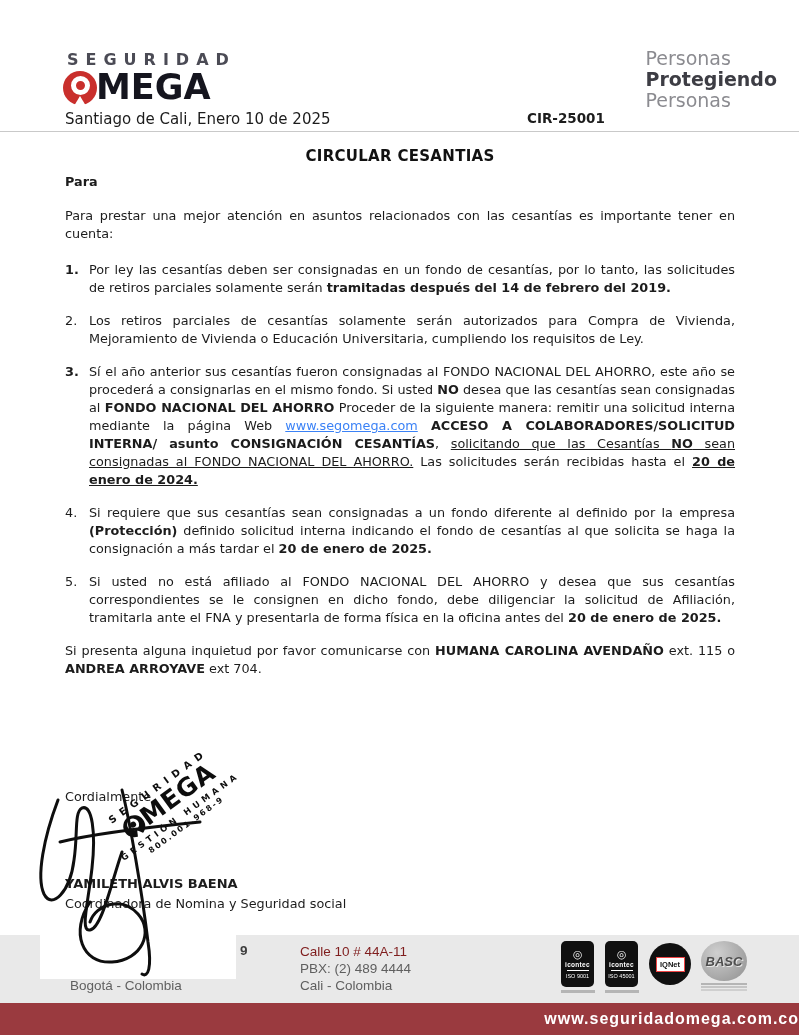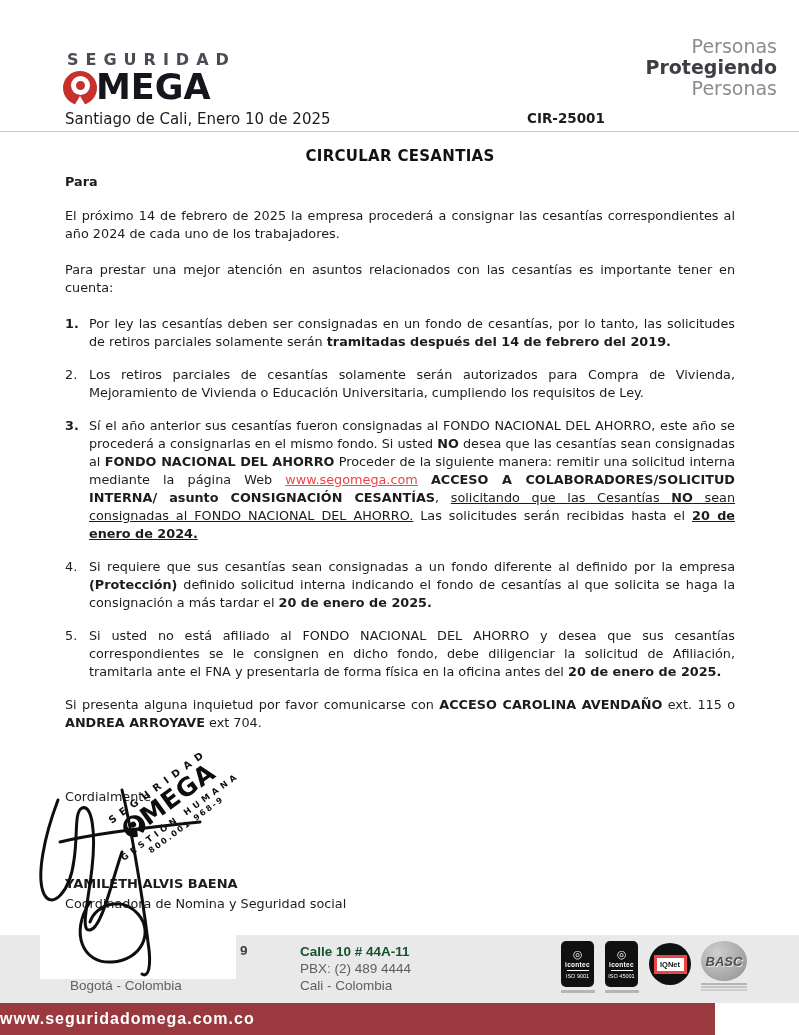--- a/index.html
+++ b/index.html
@@ -10,42 +10,42 @@
   .logo{position:absolute;left:63px;top:50px;}
   .logo-seguridad{font-size:16px;font-weight:bold;letter-spacing:7px;color:#4b4b55;margin-left:4px;}
   .logo-omega-row{display:flex;align-items:center;margin-top:1px;}
   .omega-icon{position:relative;width:34px;height:34px;border-radius:50%;background:#c92f2c;flex:none;}
   .omega-icon::before{content:"";position:absolute;left:8px;top:5px;width:9px;height:9px;
       border:5px solid #fff;border-radius:50%;}
   .omega-icon::after{content:"";position:absolute;left:11px;bottom:-1px;width:0;height:0;
       border-left:6px solid transparent;border-right:6px solid transparent;border-bottom:10px solid #fff;}
   .logo-mega{font-size:35px;font-weight:800;color:#15151e;letter-spacing:0px;line-height:1;margin-left:-1px;}
 
-  .tagline{position:absolute;right:66px;top:36px;text-align:right;line-height:21px;font-size:19px;}
+  .tagline{position:absolute;right:66px;top:48px;line-height:21px;font-size:19px;}
   .tg-light{color:#8b8b90;font-weight:400;}
   .tg-bold{color:#3d3d44;font-weight:bold;}
 
   .date{position:absolute;left:65px;top:110px;font-size:15px;}
   .doc-code{position:absolute;left:527px;top:110px;font-size:13.5px;font-weight:bold;}
   .rule{position:absolute;left:0;top:131px;width:799px;height:1px;background:#c9c9c9;}
 
   
   .content{position:absolute;left:65px;top:143px;width:670px;font-size:12.8px;line-height:18px;}
   .title{text-align:center;font-size:15px;font-weight:bold;margin:4px 0 8px 0;letter-spacing:.3px;color:#111;}
   .meta{margin-bottom:16px;}
   .meta-row{display:flex;}
   .meta-label{width:55px;font-weight:bold;flex:none;}
   .para{text-align:justify;margin:0 0 18px 0;}
   .li{display:flex;margin:0 0 15px 0;}
   .num{width:24px;flex:none;}
   .num.b{font-weight:bold;}
   .li-body{flex:1;text-align:justify;}
   .b{font-weight:bold;}
   .u{text-decoration:underline;}
-  .lnk{color:#ef4444;cursor:pointer;}
+  .lnk{color:#3b82f6;cursor:pointer;}
 
   
   .cordial{position:absolute;left:65px;top:789px;font-size:12.8px;}
   .sig-name{position:absolute;left:65px;top:876px;font-size:13px;font-weight:bold;}
   .sig-role{position:absolute;left:65px;top:896px;font-size:12.8px;}
   .sig-svg{position:absolute;left:30px;top:782px;z-index:6;pointer-events:none;}
   .stamp{position:absolute;left:92px;top:776px;width:160px;transform:rotate(-36deg);
          transform-origin:center center;color:#0d0d0d;text-align:center;z-index:5;}
   .stamp-seg{font-size:10px;font-weight:bold;letter-spacing:6px;}
   .stamp-omega{display:flex;justify-content:center;align-items:center;}
@@ -56,42 +56,42 @@
   .stamp-mega{font-size:25px;font-weight:800;letter-spacing:1px;line-height:1;}
   .stamp-gh{font-size:8.5px;font-weight:bold;letter-spacing:4px;margin-top:2px;}
   .stamp-nit{font-size:8px;font-weight:bold;letter-spacing:2px;margin-top:1px;}
 
   
   .footer-gray{position:absolute;left:0;top:935px;width:799px;height:68px;background:#e9e9e9;
                font-family:"Liberation Sans",sans-serif;}
   .addr{position:absolute;top:8px;font-size:13.5px;line-height:17px;color:#5f5f5f;}
   .addr1{left:70px;}
   .addr2{left:300px;}
-  .addr-b{font-weight:bold;color:#14532d;}
+  .addr-b{font-weight:normal;color:#7f1d1d;}
   .addr-remnant{position:absolute;left:240px;top:8px;font-size:13.5px;font-weight:bold;color:#3d3d3d;z-index:4;}
   .white-overlay{position:absolute;left:40px;top:-6px;width:196px;height:50px;background:#fff;z-index:3;}
 
   .certs{position:absolute;right:52px;top:6px;display:flex;align-items:flex-start;gap:10px;}
   .icontec{width:33px;height:46px;background:#101010;border-radius:5px;color:#fff;
            display:flex;flex-direction:column;align-items:center;justify-content:center;}
   .icontec .swirl{font-size:11px;line-height:11px;}
   .icontec .nm{font-size:6.5px;font-weight:bold;letter-spacing:.3px;margin-top:1px;}
   .icontec .dv{width:22px;height:1px;background:#fff;margin:2px 0;}
   .icontec .iso{font-size:5.5px;}
   .cert-cap{width:34px;height:3px;background:#b5b5b5;margin:3px auto 0;}
   .iqnet{width:42px;height:42px;border-radius:50%;background:#101010;display:flex;align-items:center;justify-content:center;margin-top:2px;}
-  .iqnet .inner{width:27px;height:13px;background:#fff;border:3px solid #ef4444;display:flex;align-items:center;justify-content:center;
+  .iqnet .inner{width:27px;height:13px;background:#fff;border:1px solid #ef4444;display:flex;align-items:center;justify-content:center;
                 font-size:7.5px;font-weight:bold;color:#101010;}
   .basc{width:46px;height:40px;border-radius:50%;background:radial-gradient(circle at 35% 30%,#cfcfcf,#8f8f8f);
         display:flex;align-items:center;justify-content:center;font-size:13px;font-weight:800;font-style:italic;color:#4e4e4e;
         text-shadow:1px 1px 0 #e8e8e8;}
   .basc-cap{width:46px;height:2px;background:#b5b5b5;margin:2px auto 0;box-shadow:0 3px 0 #c5c5c5,0 6px 0 #cfcfcf;}
 
-  .footer-red{position:absolute;left:0;top:1003px;width:715px;height:32px;background:#9a3a3f;
-              display:flex;align-items:center;justify-content:flex-start;}
+  .footer-red{position:absolute;left:0;top:1003px;width:799px;height:32px;background:#9a3a3f;
+              display:flex;align-items:center;justify-content:flex-end;}
   .footer-red span{color:#fff;font-weight:bold;font-size:16px;letter-spacing:1px;
                    font-family:"Liberation Sans",sans-serif;}
 </style>
 </head>
 <body>
 
 <div class="page">
 
   <div class="logo">
     <div class="logo-seguridad">SEGURIDAD</div>
@@ -113,21 +113,20 @@
 
   <div class="content">
     <div class="title">CIRCULAR CESANTIAS</div>
 
     <div class="meta">
       <div class="meta-row">
         <span class="meta-label">Para</span>
       </div>
     </div>
 
-    <p class="para">El próximo 14 de febrero de 2025 la empresa procederá a consignar las cesantías correspondientes al año 2024 de cada uno de los trabajadores.</p>
     <p class="para">Para prestar una mejor atención en asuntos relacionados con las cesantías es importante tener en cuenta:</p>
 
     <div class="li">
       <span class="num b">1.</span>
       <div class="li-body"><span>Por ley las cesantías deben ser consignadas en un fondo de cesantías, por lo tanto, las solicitudes de retiros parciales solamente serán </span><span class="b">tramitadas después del 14 de febrero del 2019.</span></div>
     </div>
     <div class="li">
       <span class="num">2.</span>
       <div class="li-body"><span>Los retiros parciales de cesantías solamente serán autorizados para Compra de Vivienda, Mejoramiento de Vivienda o Educación Universitaria, cumpliendo los requisitos de Ley.</span></div>
     </div>
@@ -137,21 +136,21 @@
     </div>
     <div class="li">
       <span class="num">4.</span>
       <div class="li-body"><span>Si requiere que sus cesantías sean consignadas a un fondo diferente al definido por la empresa </span><span class="b">(Protección)</span><span> definido solicitud interna indicando el fondo de cesantías al que solicita se haga la consignación a más tardar el </span><span class="b">20 de enero de 2025.</span></div>
     </div>
     <div class="li">
       <span class="num">5.</span>
       <div class="li-body"><span>Si usted no está afiliado al FONDO NACIONAL DEL AHORRO y desea que sus cesantías correspondientes se le consignen en dicho fondo, debe diligenciar la solicitud de Afiliación, tramitarla ante el FNA y presentarla de forma física en la oficina antes del </span><span class="b">20 de enero de 2025.</span></div>
     </div>
 
-    <p class="para"><span>Si presenta alguna inquietud por favor comunicarse con </span><span class="b">ACCESO CAROLINA AVENDAÑO</span><span> ext. 115 o </span><span class="b">ANDREA ARROYAVE</span><span> ext 704.</span></p>
+    <p class="para"><span>Si presenta alguna inquietud por favor comunicarse con </span><span class="b">HUMANA CAROLINA AVENDAÑO</span><span> ext. 115 o </span><span class="b">ANDREA ARROYAVE</span><span> ext 704.</span></p>
   </div>
 
   <div class="cordial">Cordialmente</div>
 
   <div class="stamp">
     <div class="stamp-seg">SEGURIDAD</div>
     <div class="stamp-omega">
       <span class="stamp-icon"></span>
       <span class="stamp-mega">MEGA</span>
     </div>

